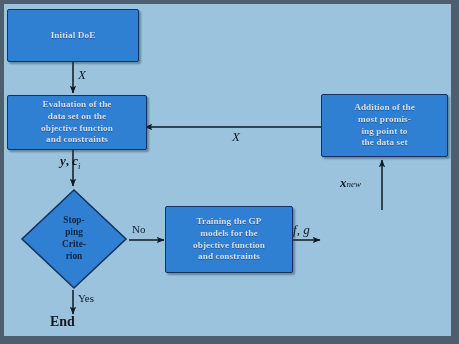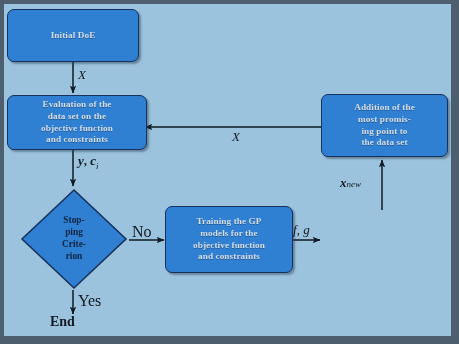--- a/index.html
+++ b/index.html
@@ -17,21 +17,21 @@
     overflow:hidden;
   }
   svg#wires{
     position:absolute;left:0;top:0;width:447px;height:332px;
     pointer-events:none;
   }
   .node{
     position:absolute;
     background:#2f7fd2;
     border:1.6px solid #16325c;
-    border-radius:7px;
+    border-radius:2px;
     box-shadow:2px 2px 2px rgba(40,60,80,.45);
     color:#d8dde2;
     font-weight:bold;
     font-size:9.2px;
     line-height:11.6px;
     letter-spacing:.1px;
     display:flex;
     align-items:center;
     justify-content:center;
     text-align:center;
@@ -60,21 +60,21 @@
     text-align:center;
   }
   .diamond-label span{display:block;}
 
   .lbl{
     position:absolute;
     color:#111a22;
     white-space:nowrap;
   }
   .lbl.math{font-style:italic;font-size:13px;}
-  .lbl.plain{font-size:16px;text-align:center;}
+  .lbl.plain{font-size:11px;text-align:center;}
   .lbl.bold-math{font-size:13px;font-weight:bold;}
   .lbl.bold-math i{font-style:italic;font-weight:bold;}
   .lbl.bold-math sub{font-style:italic;font-weight:normal;font-size:9px;}
   .lbl.endword{font-size:14px;font-weight:bold;}
   .sub-it{font-style:italic;font-size:9px;font-weight:normal;}
 </style>
 </head>
 <body>
 
 <div id="canvas">
@@ -146,21 +146,21 @@
       <span>objective function</span>
       <span>and constraints</span>
     </div>
   </div>
 
 
   <div class="lbl math" style="left:74px;top:63px;">X</div>
 
   <div class="lbl math" style="left:228px;top:125px;">X</div>
 
-  <div class="lbl bold-math" style="left:74px;top:149px;">
+  <div class="lbl bold-math" style="left:56px;top:149px;">
     <i>y</i><span>,</span> <i>c</i><sub>i</sub>
   </div>
 
   <div class="lbl plain" style="left:128px;top:219px;">No</div>
 
   <div class="lbl plain" style="left:74px;top:288px;">Yes</div>
 
   <div class="lbl endword" style="left:46px;top:310px;">End</div>
 
   <div class="lbl math" style="left:289px;top:218px;">

